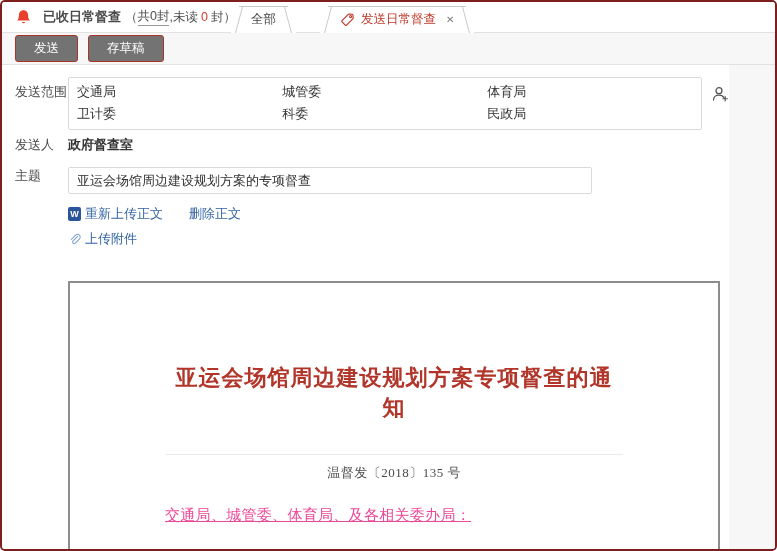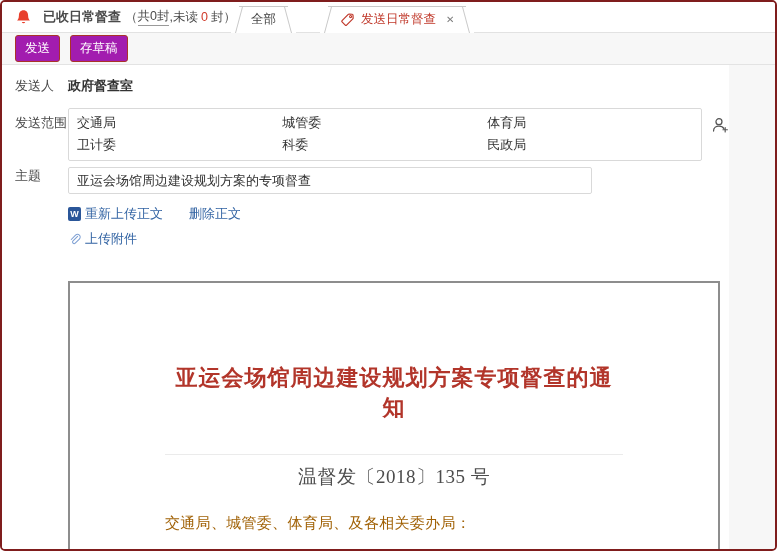--- a/index.html
+++ b/index.html
@@ -39,22 +39,22 @@
   .tab.active { color:#c0392b; }
   .tab .tag-ic { width:15px; height:15px; margin-right:6px; }
   .tab .close-x { margin-left:10px; color:#7d7d7d; font-size:10px; font-weight:bold; cursor:pointer; }
 
   
   .toolbar {
     height:32px; background:#f7f7f7; border-bottom:1px solid #e3e3e3;
     display:flex; align-items:center; gap:10px; padding-left:13px;
   }
   .btn-red {
-    background:#a21caf; border:1px solid #a93329; color:#fff;
-    font-size:12.5px; padding:4px 9px; border-radius:3px; cursor:pointer;
+    background:#737373; border:1px solid #a93329; color:#fff;
+    font-size:12.5px; padding:4px 18px; border-radius:3px; cursor:pointer;
     font-family:inherit;
   }
 
   
   .body-row { display:flex; height:485px; }
   .content { width:727px; position:relative; background:#fff; padding-top:12px; overflow:hidden; }
   .gutter { flex:1; background:#f7f7f7; }
 
   .form-row { display:flex; padding-left:13px; }
   .form-label { width:53px; flex:0 0 auto; font-size:13px; color:#4a4a4a; }
@@ -90,23 +90,23 @@
     margin:33px 0 0 66px; width:652px; height:400px;
     border:2px solid #8d8d8d; background:#fff;
   }
   .doc-page { padding:80px 95px 40px 95px; }
   .doc-title {
     text-align:center; font-size:22px; font-weight:bold; color:#b2352a; letter-spacing:1px;
   }
   .doc-sep { margin-top:31px; border-top:1px solid #ebebeb; }
   .doc-number {
     margin-top:9px; text-align:center; font-family:"Liberation Serif","DejaVu Serif",serif;
-    font-size:19px; color:#4c4c4c; letter-spacing:0.5px;
-  }
-  .doc-salutation { margin-top:24px; font-size:15px; color:#a16207; letter-spacing:0.3px; }
+    font-size:13px; color:#4c4c4c; letter-spacing:0.5px;
+  }
+  .doc-salutation { margin-top:24px; font-size:15px; color:#ec4899; letter-spacing:0.3px;text-decoration:underline; }
 </style>
 </head>
 <body>
 
 <div class="window">
 
   <div class="header">
     <svg class="bell" viewBox="0 0 16 16">
       <path d="M8 1.2c-2.7 0-4.3 2.1-4.3 4.7 0 3.1-1.2 4.4-1.8 5h12.2c-.6-.6-1.8-1.9-1.8-5 0-2.6-1.6-4.7-4.3-4.7z" fill="#e8402d"></path>
       <path d="M6.4 12.3a1.7 1.7 0 0 0 3.2 0z" fill="#e8402d"></path>
@@ -136,43 +136,43 @@
     </div>
   </div>
 
   <div class="toolbar">
     <button class="btn-red">发送</button>
     <button class="btn-red">存草稿</button>
   </div>
 
   <div class="body-row">
     <div class="content">
-
-      <div class="form-row sender-row">
-        <span class="form-label">发送人</span>
-        <span class="sender-value">政府督查室</span>
-      </div>
 
       <div class="form-row scope-row">
         <span class="form-label">发送范围</span>
         <div class="scope-box">
           <span>交通局</span>
           <span>城管委</span>
           <span>体育局</span>
           <span>卫计委</span>
           <span>科委</span>
           <span>民政局</span>
         </div>
         <svg class="person-add" viewBox="0 0 19 19">
           <circle cx="8.2" cy="5.6" r="3.1" fill="none" stroke="#555" stroke-width="1.3"></circle>
           <path d="M2.6 15.2 c0-3.4 2.9-5 5.6-5 2.1 0 4.2 0.9 5.1 2.6" fill="none" stroke="#555" stroke-width="1.3" stroke-linecap="round"></path>
           <path d="M14.6 11.6 v4.6 M12.3 13.9 h4.6" fill="none" stroke="#555" stroke-width="1.2" stroke-linecap="round"></path>
         </svg>
       </div>
 
+      <div class="form-row sender-row">
+        <span class="form-label">发送人</span>
+        <span class="sender-value">政府督查室</span>
+      </div>
+
       <div class="form-row subject-row">
         <span class="form-label">主题</span>
         <input class="subject-input" type="text" value="亚运会场馆周边建设规划方案的专项督查" style="">
       </div>
 
       <div class="links-row">
         <a class="link">
           <span class="word-ic">W</span>
           <span>重新上传正文</span>
         </a>

